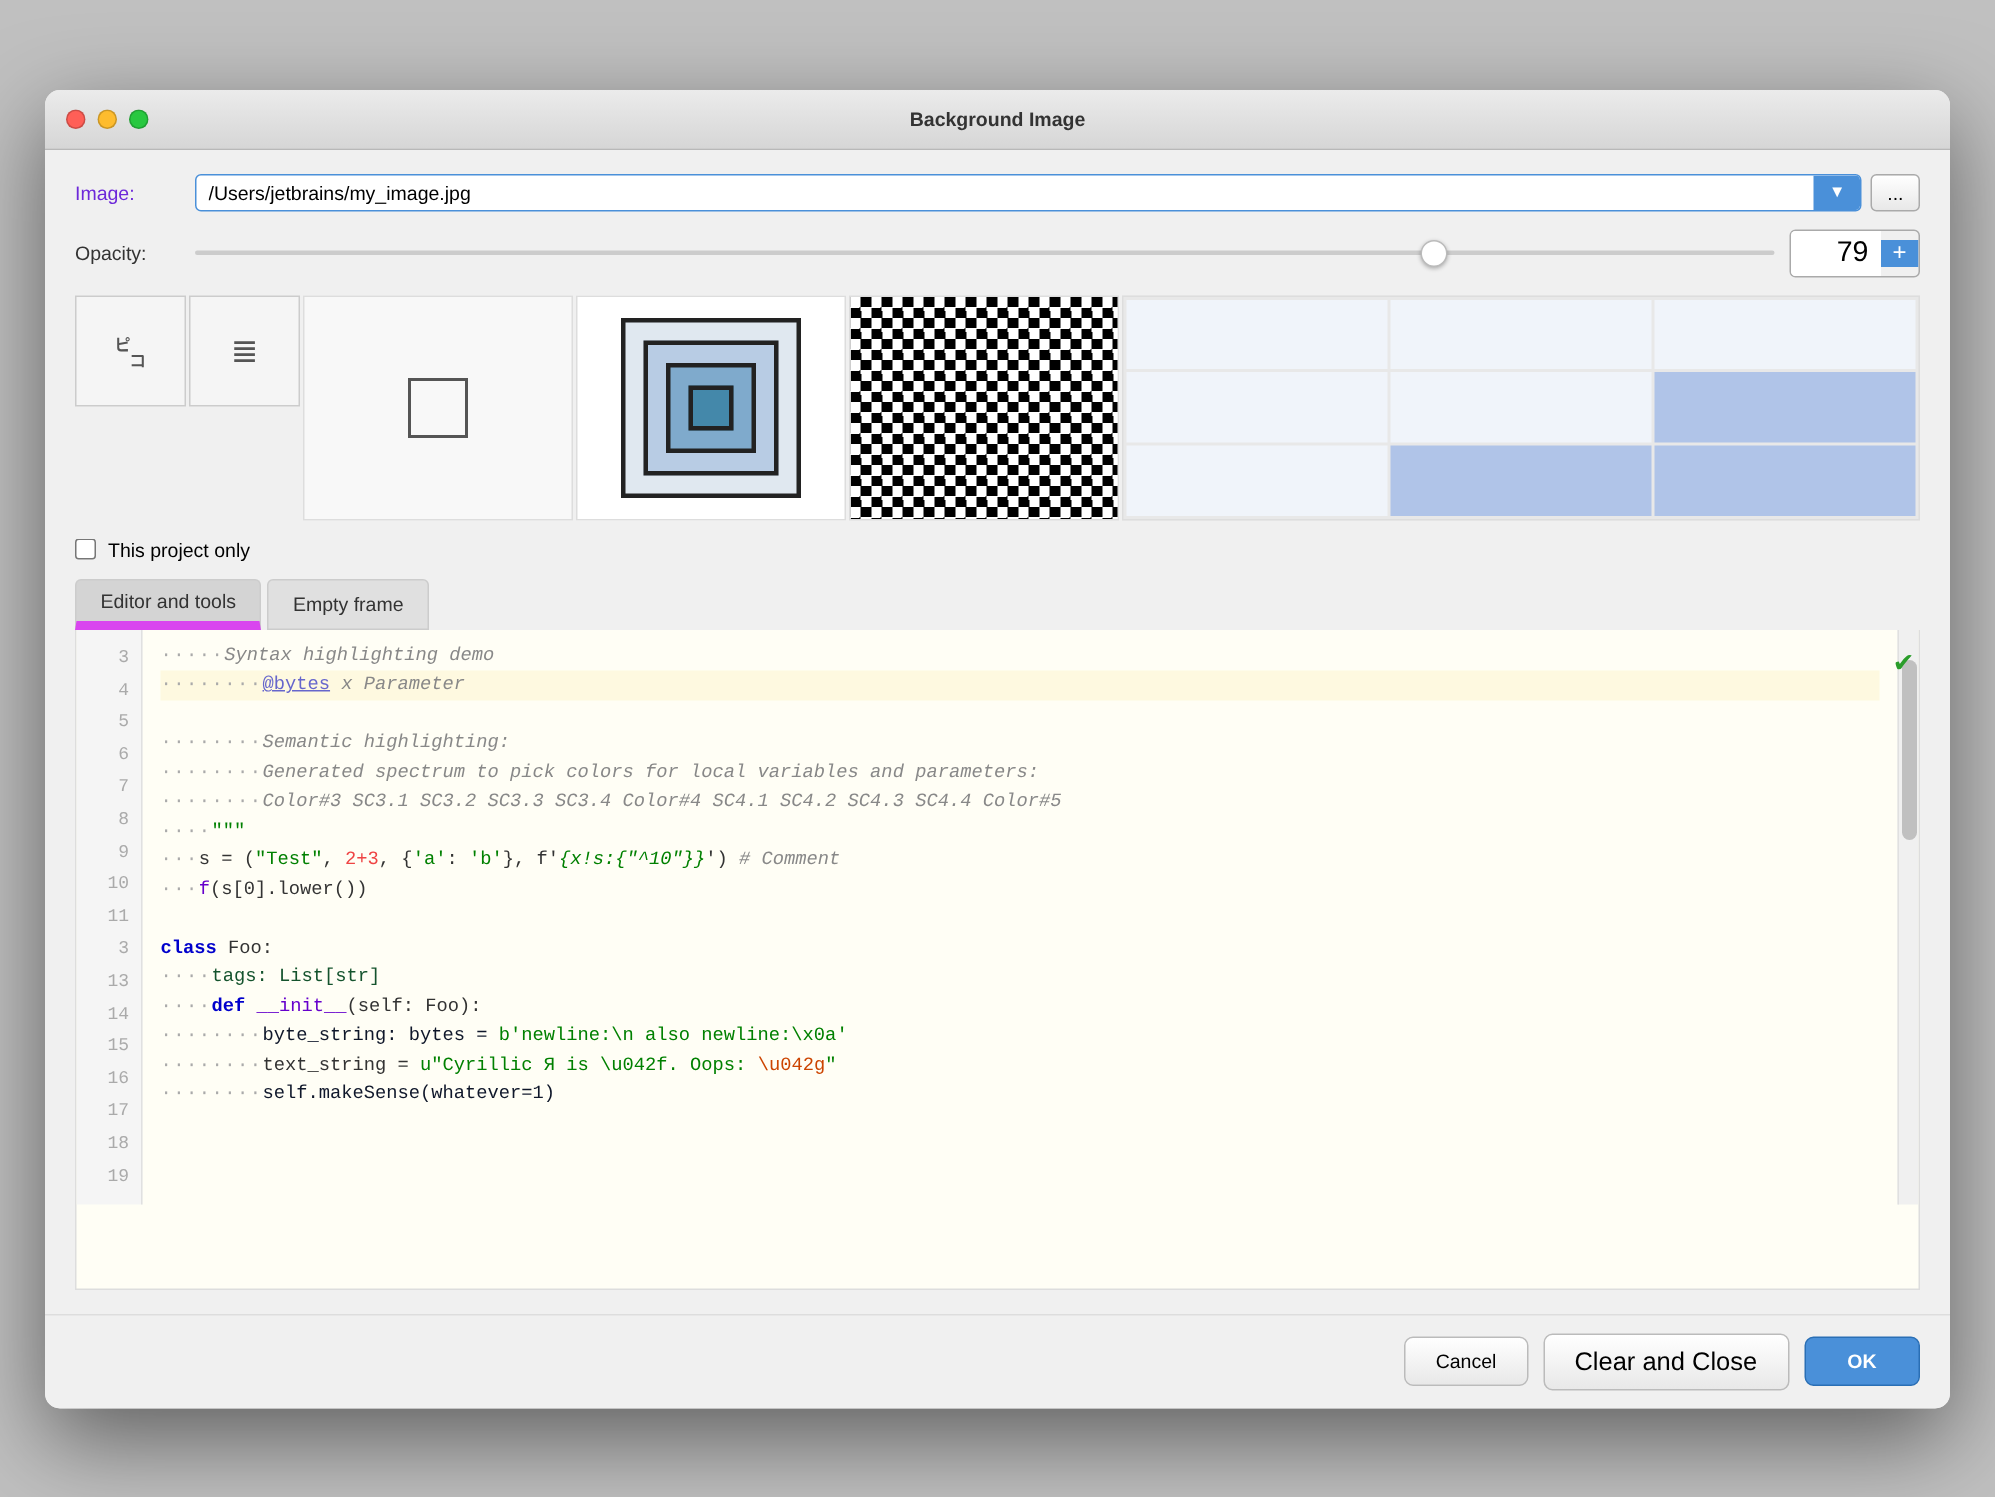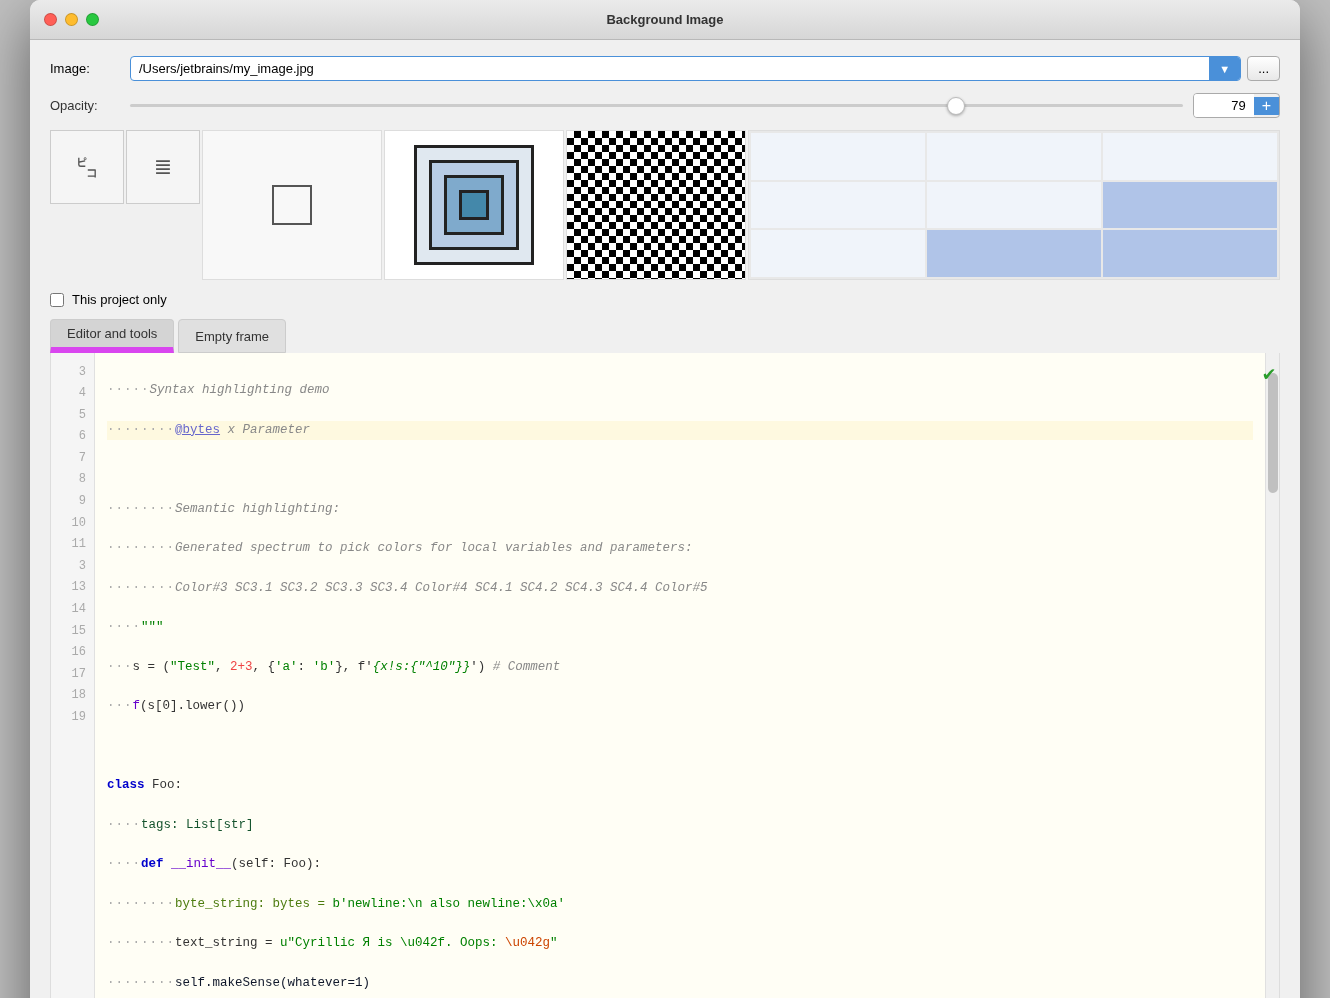--- a/index.html
+++ b/index.html
@@ -53,21 +53,21 @@
       padding: 16px 20px;
     }
     .row {
       display: flex;
       align-items: center;
       margin-bottom: 12px;
     }
     .label {
       min-width: 80px;
       font-size: 13px;
-      color: #000000;
+      color: #6d28d9;
     }
     .image-input-wrap {
       flex: 1;
       display: flex;
       gap: 6px;
     }
     .image-input-combo {
       flex: 1;
       display: flex;
       border: 1.5px solid #4a90d9;
@@ -140,21 +140,21 @@
       align-items: center;
       margin-left: 10px;
       border: 1px solid #aaa;
       border-radius: 4px;
       overflow: hidden;
     }
     .opacity-value {
       width: 60px;
       text-align: right;
       padding: 4px 8px;
-      font-size: 13px;
+      font-size: 19px;
       border: none;
       outline: none;
       background: white;
     }
     .opacity-spin {
       background: #4a90d9;
       color: white;
       border: none;
       padding: 0 8px;
       cursor: pointer;
@@ -325,21 +325,20 @@
       flex: 1;
       padding: 8px 12px;
       overflow: hidden;
       color: #666;
       font-size: 12.5px;
       line-height: 1.55;
     }
     .code-line {
       white-space: nowrap;
       min-height: 19.5px;
-      margin-top: 20px;
     }
     .code-line.highlighted {
       background: #fef9e0;
     }
     .kw { color: #0000cc; font-weight: bold; }
     .str { color: #008000; }
     .str2 { color: #008000; font-style: italic; }
     .num { color: #ef4444; }
     .cmt { color: #888; font-style: italic; }
     .param { color: #6666cc; text-decoration: underline; }
@@ -520,21 +519,21 @@
           <div class="code-line"><span class="dots">········</span><span class="cmt">Semantic highlighting:</span></div>
           <div class="code-line"><span class="dots">········</span><span class="cmt">Generated spectrum to pick colors for local variables and parameters:</span></div>
           <div class="code-line"><span class="dots">········</span><span class="cmt">Color#3 SC3.1 SC3.2 SC3.3 SC3.4 Color#4 SC4.1 SC4.2 SC4.3 SC4.4 Color#5</span></div>
           <div class="code-line"><span class="dots">····</span><span class="str">"""</span></div>
           <div class="code-line"><span class="dots">···</span><span style="color:#333">s = (</span><span class="str">"Test"</span><span style="color:#333">, </span><span class="num">2+3</span><span style="color:#333">, {</span><span class="str">'a'</span><span style="color:#333">: </span><span class="str">'b'</span><span style="color:#333">}, f'</span><span class="str2">{x!s:{"^10"}}</span><span style="color:#333">')   </span><span class="cmt"># Comment</span></div>
           <div class="code-line"><span class="dots">···</span><span class="func">f</span><span style="color:#333">(s[0].lower())</span></div>
           <div class="code-line">&nbsp;</div>
           <div class="code-line"><span class="kw">class </span><span style="color:#333">Foo:</span></div>
           <div class="code-line"><span class="dots">····</span><span style="color:#14532d">tags: List[str]</span></div>
           <div class="code-line"><span class="dots">····</span><span class="kw">def </span><span class="func">__init__</span><span style="color:#333">(self: Foo):</span></div>
-          <div class="code-line"><span class="dots">········</span><span style="color:#4d7c0f">byte_string: bytes = </span><span class="str">b'newline:\n also newline:\x0a'</span></div>
+          <div class="code-line"><span class="dots">········</span><span style="color:#0f172a">byte_string: bytes = </span><span class="str">b'newline:\n also newline:\x0a'</span></div>
           <div class="code-line"><span class="dots">········</span><span style="color:#333">text_string = </span><span class="str">u"Cyrillic Я is \u042f. Oops: </span><span class="special">\u042g</span><span class="str">"</span></div>
           <div class="code-line"><span class="dots">········</span><span style="color:#0f172a">self.makeSense(whatever=1)</span></div>
         </div>
         <div class="scrollbar-area">
           <div class="scrollbar-thumb"></div>
           <span class="checkmark">✔</span>
         </div>
       </div>
     </div>
 

